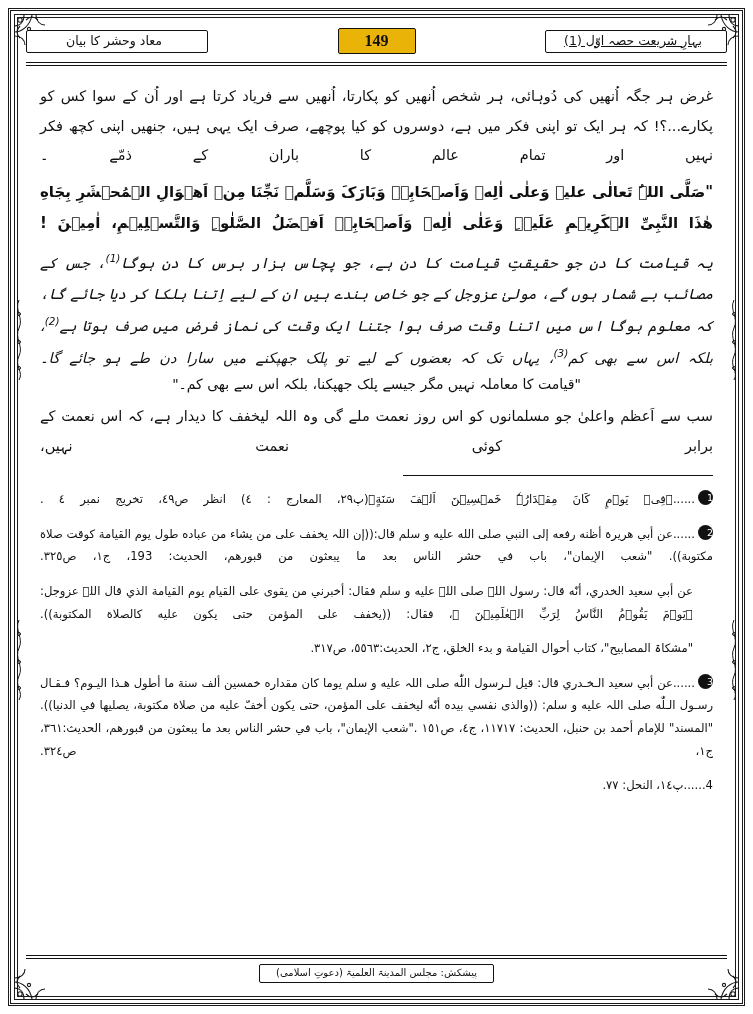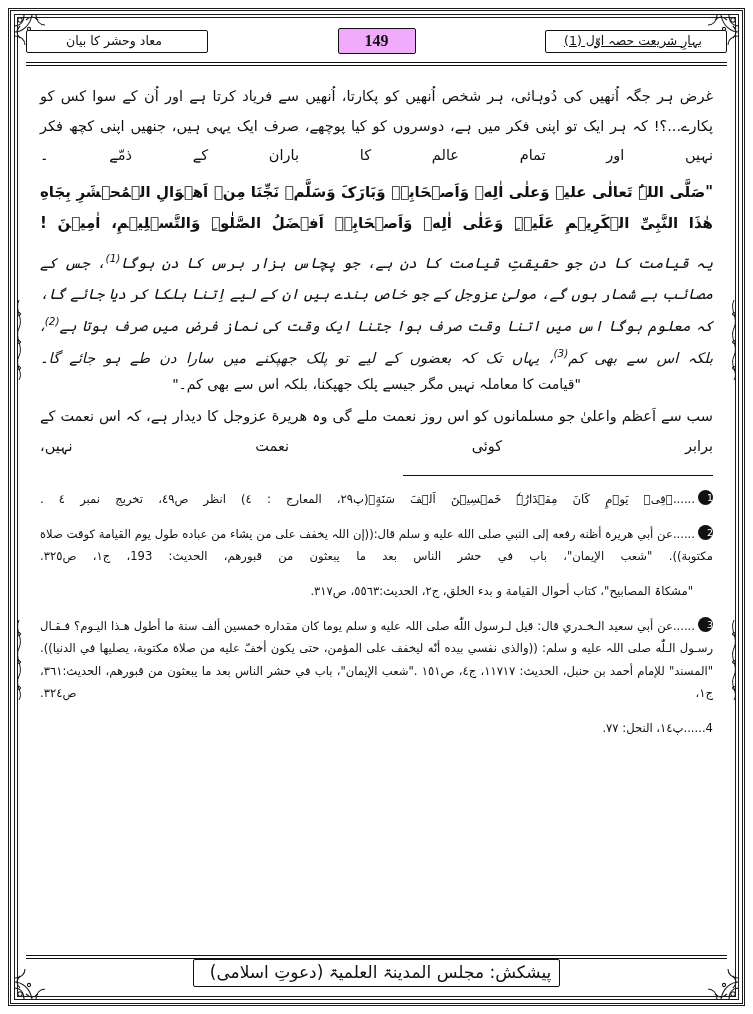--- a/index.html
+++ b/index.html
@@ -85,21 +85,21 @@
   }
   .header-chip.left-chip { min-width: 150px; text-align: center; }
   .header-chip.right-chip { min-width: 150px; text-align: center; text-decoration: underline; }
   .page-number-box {
     border: 1.5px solid #111;
     border-radius: 2px;
     padding: 3px 26px;
     font-size: 16px;
     font-weight: bold;
     font-family: "Liberation Serif", serif;
-    background: #f0abfc;
+    background: #eab308;
   }
   .header-rule {
     position: absolute;
     left: 26px; right: 26px; top: 62px;
     border-top: 1.5px solid #111;
   }
   .header-rule2 {
     position: absolute;
     left: 26px; right: 26px; top: 65px;
     border-top: 0.5px solid #111;
@@ -208,22 +208,22 @@
     border-top: 1.5px solid #111;
   }
   .footer-rule2 {
     position: absolute;
     left: 26px; right: 26px; bottom: 55px;
     border-top: 0.5px solid #111;
   }
   .footer-chip {
     border: 1.5px solid #111;
     border-radius: 2px;
-    padding: 2px 8px 4px 16px;
-    font-size: 17px;
+    padding: 2px 16px 4px 16px;
+    font-size: 10px;
     background: #fff;
     white-space: nowrap;
   }
 
   sup { font-size: 0.72em; vertical-align: super; }
 </style>
 </head>
 <body>
 
 <div class="page">
@@ -325,34 +325,37 @@
   <div class="content">
 
     <p class="para">غرض ہر جگہ اُنھیں کی دُوہائی، ہر شخص اُنھیں کو پکارتا، اُنھیں سے فریاد کرتا ہے اور اُن کے سوا کس کو پکارے...؟! کہ ہر ایک تو اپنی فکر میں ہے، دوسروں کو کیا پوچھے، صرف ایک یہی ہیں، جنھیں اپنی کچھ فکر نہیں اور تمام عالم کا باران کے ذمّے ۔</p>
 
     <p class="arabic-quote">"صَلَّی اللہُ تَعالٰی علیہ وَعلٰی اٰلِهٖ وَاَصۡحَابِہٖ وَبَارَکَ وَسَلَّمۡ نَجِّنَا مِنۡ اَهۡوَالِ الۡمُحۡشَرِ بِجَاهِ هٰذَا النَّبِیِّ الۡکَرِیۡمِ عَلَیۡہِ وَعَلٰی اٰلِهٖ وَاَصۡحَابِہٖ اَفۡضَلُ الصَّلٰوۃِ وَالتَّسۡلِیۡمِ، اٰمِیۡنَ !</p>
 
     <p class="para tall">یہ قیامت کا دن جو حقیقتِ قیامت کا دن ہے، جو پچاس ہزار برس کا دن ہوگا<sup>(1)</sup>، جس کے مصائب بے شمار ہوں گے، مولیٰ عزوجل کے جو خاص بندے ہیں ان کے لیے اِتنا ہلکا کر دیا جائے گا، کہ معلوم ہوگا اس میں اتنا وقت صرف ہوا جتنا ایک وقت کی نماز فرض میں صرف ہوتا ہے<sup>(2)</sup>، بلکہ اس سے بھی کم<sup>(3)</sup>، یہاں تک کہ بعضوں کے لیے تو پلک جھپکنے میں سارا دن طے ہو جائے گا۔</p>
 
     <p class="verse-trans">"قیامت کا معاملہ نہیں مگر جیسے پلک جھپکنا، بلکہ اس سے بھی کم۔"</p>
 
-    <p class="para">سب سے اَعظم واعلیٰ جو مسلمانوں کو اس روز نعمت ملے گی وہ هريرة عزوجل کا دیدار ہے، کہ اس نعمت کے برابر کوئی نعمت نہیں،</p>
+    <p class="para">سب سے اَعظم واعلیٰ جو مسلمانوں کو اس روز نعمت ملے گی وہ اللہ ليخفف کا دیدار ہے، کہ اس نعمت کے برابر کوئی نعمت نہیں،</p>
 
     <div class="fn-sep"></div>
 
     <div class="footnotes">
 
       <div class="fn-row">
         <span class="fn-num">1</span><span class="fn-dots">......</span><span>﴿فِیۡ یَوۡمٍ کَانَ مِقۡدَارُہٗ خَمۡسِیۡنَ اَلۡفَ سَنَةٍ﴾(پ۲۹، المعارج : ٤) انظر ص٤٩، تخریج نمبر ٤ .</span>
       </div>
 
       <div class="fn-row">
         <span class="fn-num">2</span><span class="fn-dots">......</span><span>عن أبي هريرة أظنه رفعه إلى النبي صلى الله عليه و سلم قال:((إن اللہ يخفف على من يشاء من عباده طول يوم القيامة كوقت صلاة مكتوبة)). "شعب الإيمان"، باب في حشر الناس بعد ما يبعثون من قبورهم، الحدیث: 193، ج١، ص٣٢٥.</span>
       </div>
 
+      <div class="fn-row fn-cont">
+        <span>عن أبي سعيد الخدري، أنّه قال: رسول اللہ صلى اللہ عليه و سلم فقال: أخبرني من يقوى على القيام يوم القيامة الذي قال اللہ عزوجل: ﴿یَوۡمَ یَقُوۡمُ النَّاسُ لِرَبِّ الۡعٰلَمِیۡنَ ﴾، فقال: ((يخفف على المؤمن حتى يكون عليه كالصلاة المكتوبة)).</span>
+      </div>
 
       <div class="fn-row rightaligned fn-cont">
         <span>"مشکاۃ المصابیح"، کتاب أحوال القيامة و بدء الخلق، ج٢، الحدیث:٥٥٦٣، ص٣١٧.</span>
       </div>
 
       <div class="fn-row">
         <span class="fn-num">3</span><span class="fn-dots">......</span><span>عن أبي سعيد الـخـدري قال: قيل لـرسول اللّٰه صلى اللہ عليه و سلم يوما كان مقداره خمسين ألف سنة ما أطول هـذا اليـوم؟ فـقـال رسـول الـلّٰه صلى اللہ عليه و سلم: ((والذی نفسي بیده أنّه ليخفف على المؤمن، حتى يكون أخفّ عليه من صلاة مكتوبة، يصلیها في الدنیا)). "المسند" للإمام أحمد بن حنبل، الحدیث: ١١٧١٧، ج٤، ص١٥١ ."شعب الإیمان"، باب في حشر الناس بعد ما يبعثون من قبورهم، الحدیث:٣٦١، ج١، ص٣٢٤.</span>
       </div>
 
       <div class="fn-row rightaligned">

